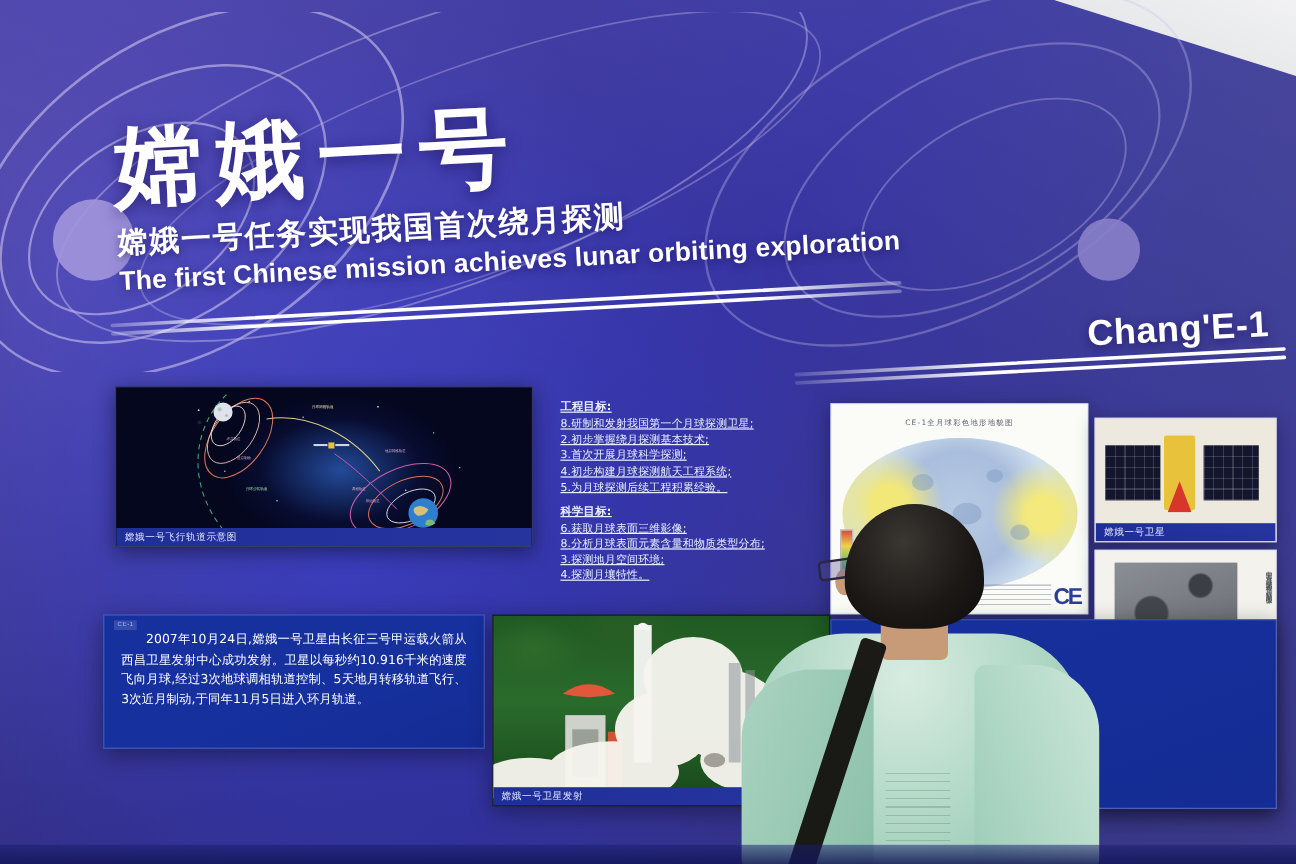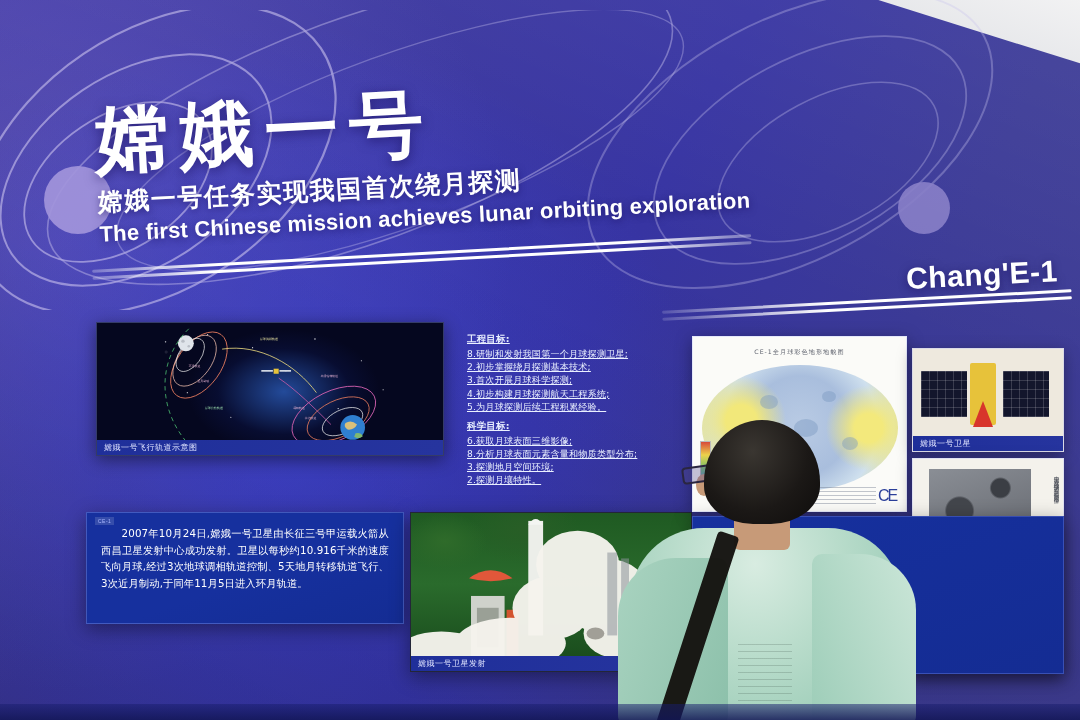--- a/index.html
+++ b/index.html
@@ -94,21 +94,21 @@
       radial-gradient(circle at 20% 44%, #f2e87a 0%, #f2e87a 9%, rgba(242,232,122,0) 26%),
       radial-gradient(circle at 85% 50%, #f3e97c 0%, #f3e97c 8%, rgba(243,233,124,0) 24%),
       radial-gradient(circle at 50% 48%, #b9cbe4 0%, #a9bedd 42%, #cfe0ee 66%, #e9e58f 92%),
       #dfe6d8;}
   .mm-crater{position:absolute;border-radius:50%;background:rgba(120,150,190,.42);}
   .mm-legend{position:absolute;left:7px;bottom:16px;width:9px;height:52px;
     background:linear-gradient(180deg,#d84a3a,#ecd24b,#76c06a,#4f8fd0,#3b4fa0);border:1px solid #bbb;}
   .mm-foot{position:absolute;left:38px;bottom:6px;right:30px;height:18px;
     background:repeating-linear-gradient(180deg,rgba(110,120,140,.42) 0 1px, transparent 1px 4px);}
   .mm-logo{position:absolute;right:6px;bottom:6px;width:22px;height:18px;
-    color:#2b3f9a;font-size:16px;font-weight:400;letter-spacing:-2px;}
+    color:#2b3f9a;font-size:19px;font-weight:700;letter-spacing:-2px;}
 
   
   #satphoto{left:912px;top:348px;width:152px;height:104px;background:#eee9de;
     border:1px solid rgba(160,175,255,.25);box-shadow:0 4px 14px rgba(0,0,0,.35);overflow:hidden;}
   .sat-body{position:absolute;left:57px;top:14px;width:26px;height:62px;background:#e7c23a;border-radius:2px;}
   .sat-wing{position:absolute;top:22px;width:46px;height:46px;background:#13162c;
     background-image:repeating-linear-gradient(90deg,rgba(255,255,255,.16) 0 1px,transparent 1px 8px),
                      repeating-linear-gradient(0deg,rgba(255,255,255,.16) 0 1px,transparent 1px 9px);}
   .sat-wing.l{left:8px;} .sat-wing.r{left:90px;}
   .sat-red{position:absolute;left:60px;top:52px;width:20px;height:26px;background:#d8352b;
@@ -268,21 +268,21 @@
     <div class="g-l">8.研制和发射我国第一个月球探测卫星;</div>
     <div class="g-l">2.初步掌握绕月探测基本技术;</div>
     <div class="g-l">3.首次开展月球科学探测;</div>
     <div class="g-l">4.初步构建月球探测航天工程系统;</div>
     <div class="g-l">5.为月球探测后续工程积累经验。</div>
     <div class="gap"></div>
     <div class="g-h">科学目标:</div>
     <div class="g-l">6.获取月球表面三维影像;</div>
     <div class="g-l">8.分析月球表面元素含量和物质类型分布;</div>
     <div class="g-l">3.探测地月空间环境;</div>
-    <div class="g-l">2.探测月壤特性。</div>
+    <div class="g-l">4.探测月壤特性。</div>
   </div>
 
   <div class="panel" id="desc">
     <span class="d-tag">CE-1</span>
     <p>2007年10月24日,嫦娥一号卫星由长征三号甲运载火箭从西昌卫星发射中心成功发射。卫星以每秒约10.916千米的速度飞向月球,经过3次地球调相轨道控制、5天地月转移轨道飞行、3次近月制动,于同年11月5日进入环月轨道。</p>
   </div>
 
   <div class="panel" id="launch">
     <div class="forest"></div>
     <svg viewBox="0 0 282 160" style="position:absolute;inset:0;width:100%;height:100%;">

